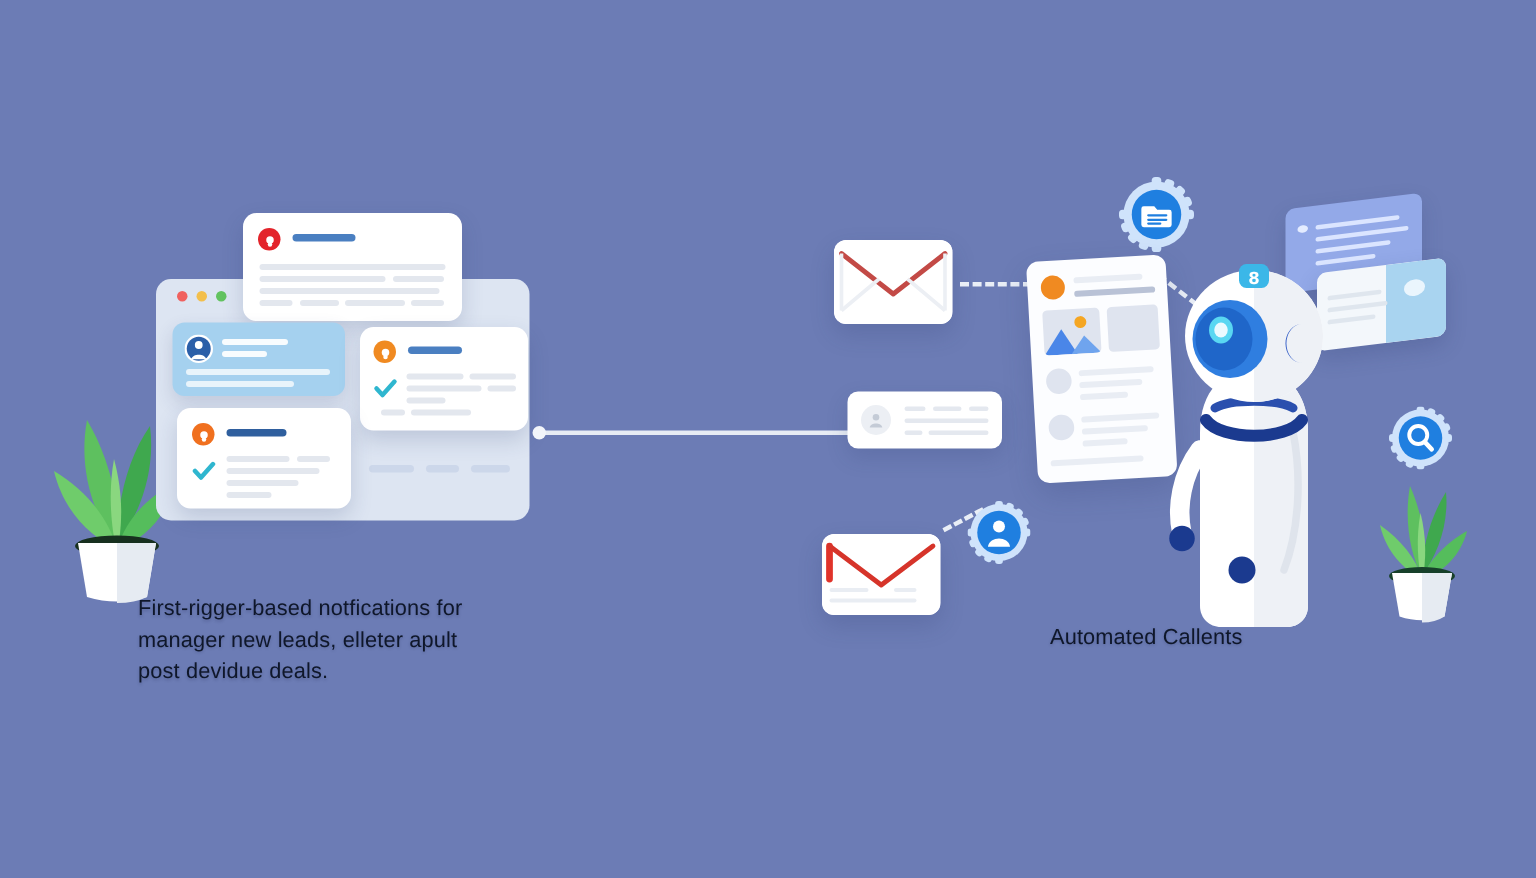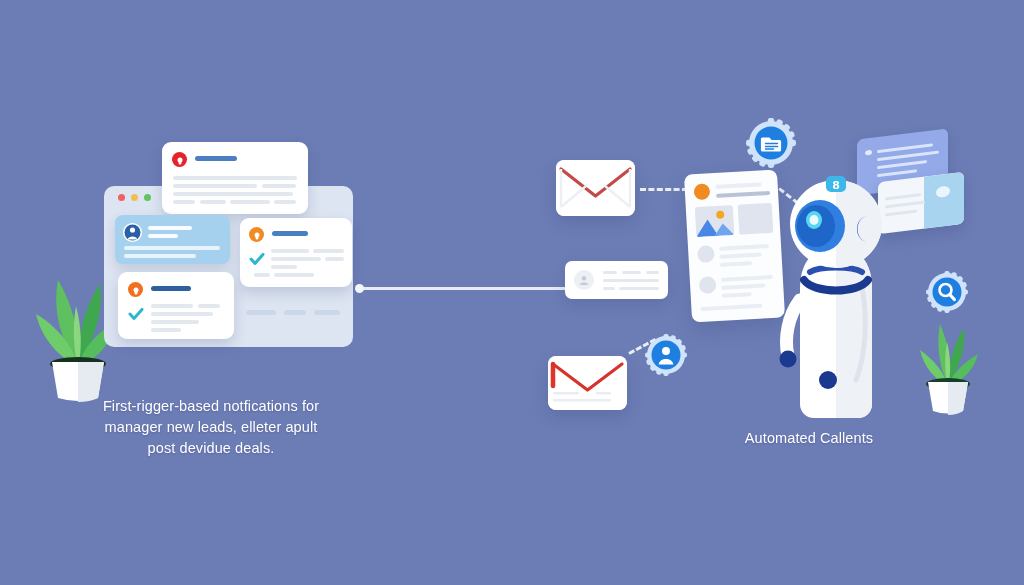--- a/index.html
+++ b/index.html
@@ -80,25 +80,25 @@
   .avc{position:absolute;width:17px;height:17px;border-radius:50%;background:#dfe4ef;}
 
   
   #chat-back{left:857px;top:134px;width:91px;height:56px;background:#93a9e8;border-radius:6px;
              transform:skewY(-7deg);box-shadow:0 6px 14px rgba(40,55,105,.18);}
   #chat-front{left:878px;top:177px;width:86px;height:52px;background:#f3f7fb;border-radius:6px;
               transform:skewY(-7deg);box-shadow:0 6px 14px rgba(40,55,105,.2);overflow:hidden;}
   .chl{position:absolute;height:3px;border-radius:2px;}
 
   
-  .caption{position:absolute;color:#ffffff;text-align:center;
+  .caption{position:absolute;color:#0f172a;
            font-size:14.5px;line-height:21px;letter-spacing:.1px;
            text-shadow:0 1px 2px rgba(30,40,80,.25);}
   #cap-left{left:92px;top:396px;width:238px;}
-  #cap-right{left:700px;top:428px;width:218px;}
+  #cap-right{left:700px;top:415px;width:218px;}
 </style>
 </head>
 <body style="background: rgb(108, 124, 181);">
 
 <div id="stage" style="background: rgb(108, 124, 181);">
 
   <svg class="abs" style="left:22px;top:252px;" width="108" height="152" viewBox="0 0 108 152">
     <path d="M56 112 C40 92 30 60 36 28 C48 48 58 78 58 112 Z" fill="#5ec05f"></path>
     <path d="M56 112 C70 92 82 64 78 32 C64 52 56 80 56 112 Z" fill="#3fa84e"></path>
     <path d="M56 114 C38 106 20 88 14 62 C34 74 50 92 56 114 Z" fill="#6fcc6b"></path>

